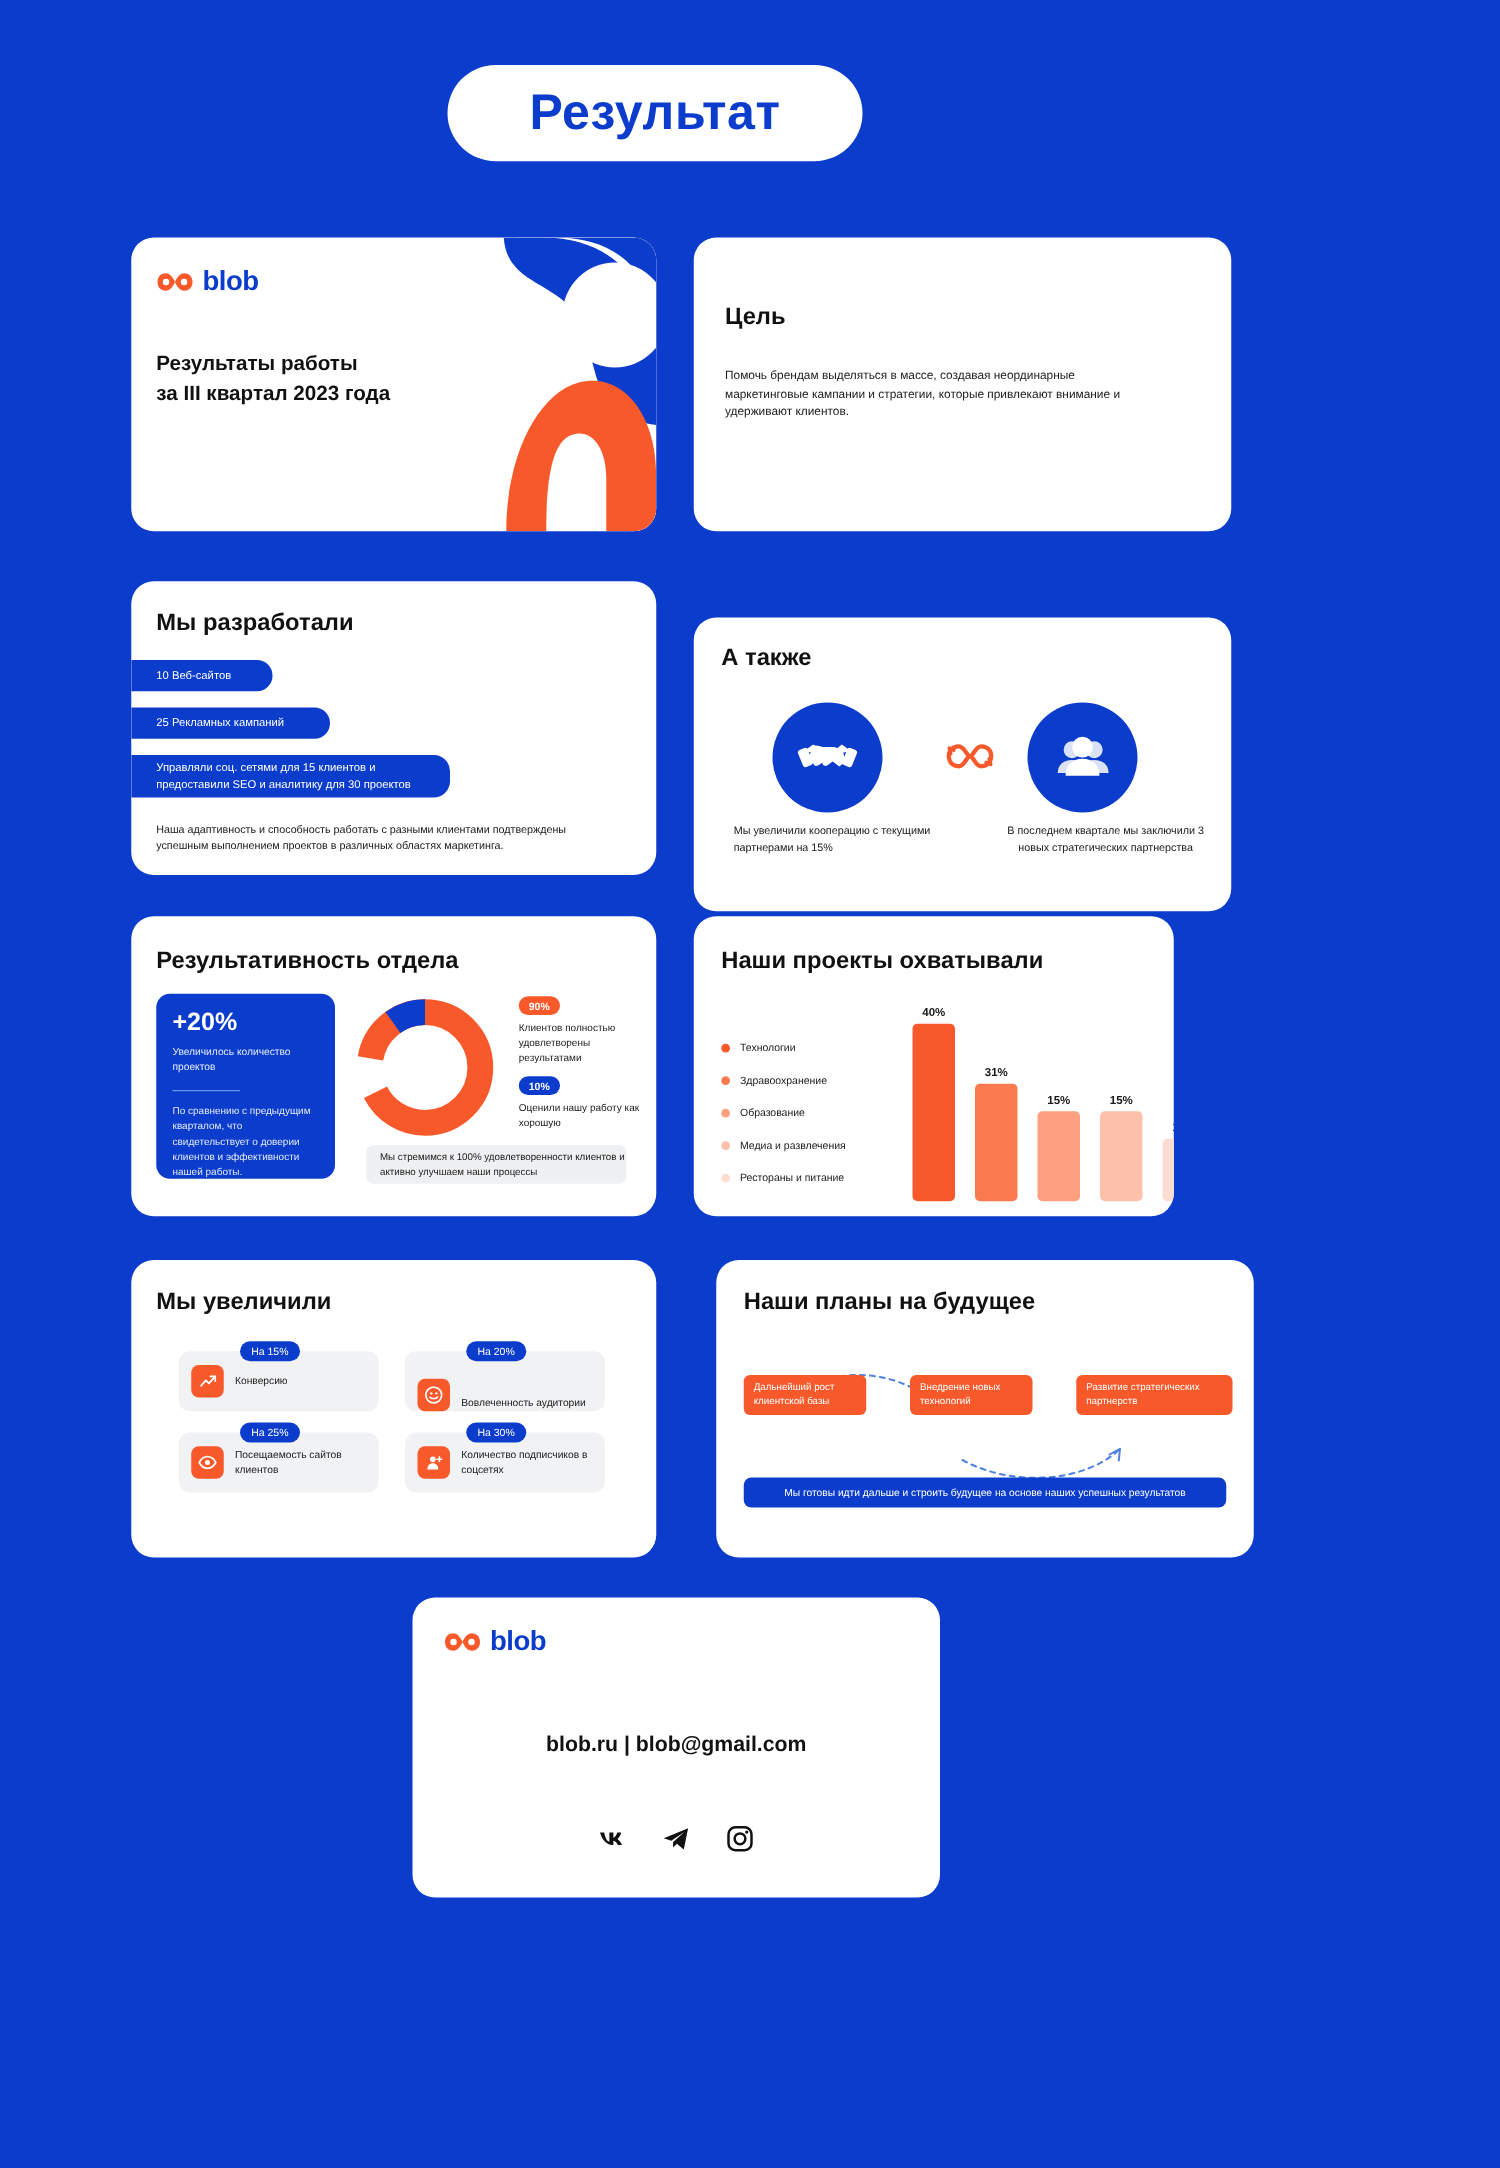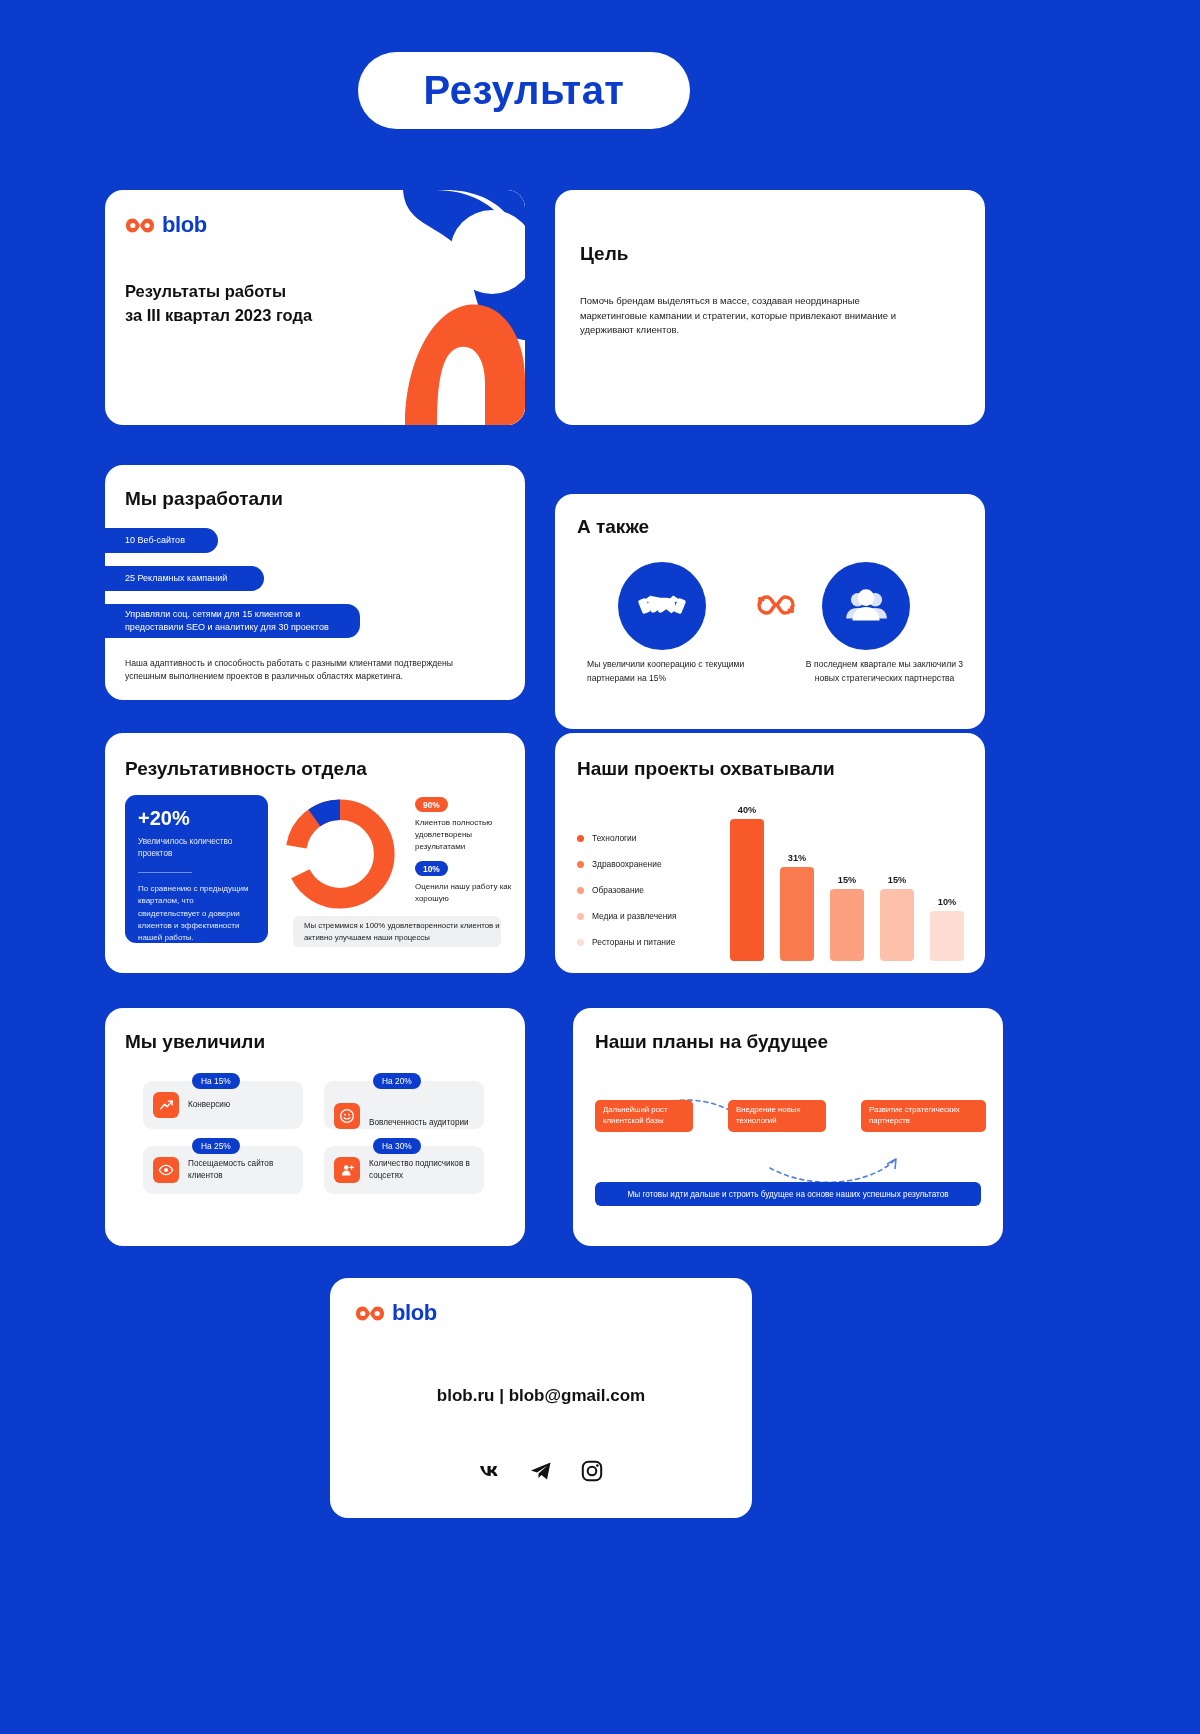--- a/index.html
+++ b/index.html
@@ -97,21 +97,21 @@
   }
   .legend-txt { position: absolute; font-size: 8px; color: #1A1A1A; line-height: 1.5; }
   .quote-box {
     position: absolute; left: 188px; top: 183px; width: 208px; height: 31px;
     background: #EFF0F2; border-radius: 6px;
     display: flex; align-items: center; padding-left: 11px;
     font-size: 7.8px; color: #1A1A1A; line-height: 1.5;
   }
 
   
-  #scope { left: 555px; top: 733px; width: 430px; height: 240px; }
+  #scope { left: 555px; top: 733px; width: 384px; height: 240px; }
   #scope .card-title { position: absolute; left: 22px; top: 25px; }
   .lg-item { position: absolute; display: flex; align-items: center; gap: 8px; font-size: 8.4px; color: #1A1A1A; }
   .lg-dot { width: 7px; height: 7px; border-radius: 50%; flex: none; }
   .chart-area { position: absolute; left: 175px; top: 68px; width: 240px; height: 160px; }
   .bar-col { position: absolute; bottom: 0; width: 34px; }
   .bar-val { position: absolute; width: 100%; text-align: center; font-size: 9.2px; font-weight: bold; color: #1A1A1A; }
   .bar-fill { position: absolute; bottom: 0; width: 34px; border-radius: 4px; }
 
   
   #increase { left: 105px; top: 1008px; width: 420px; height: 238px; }

